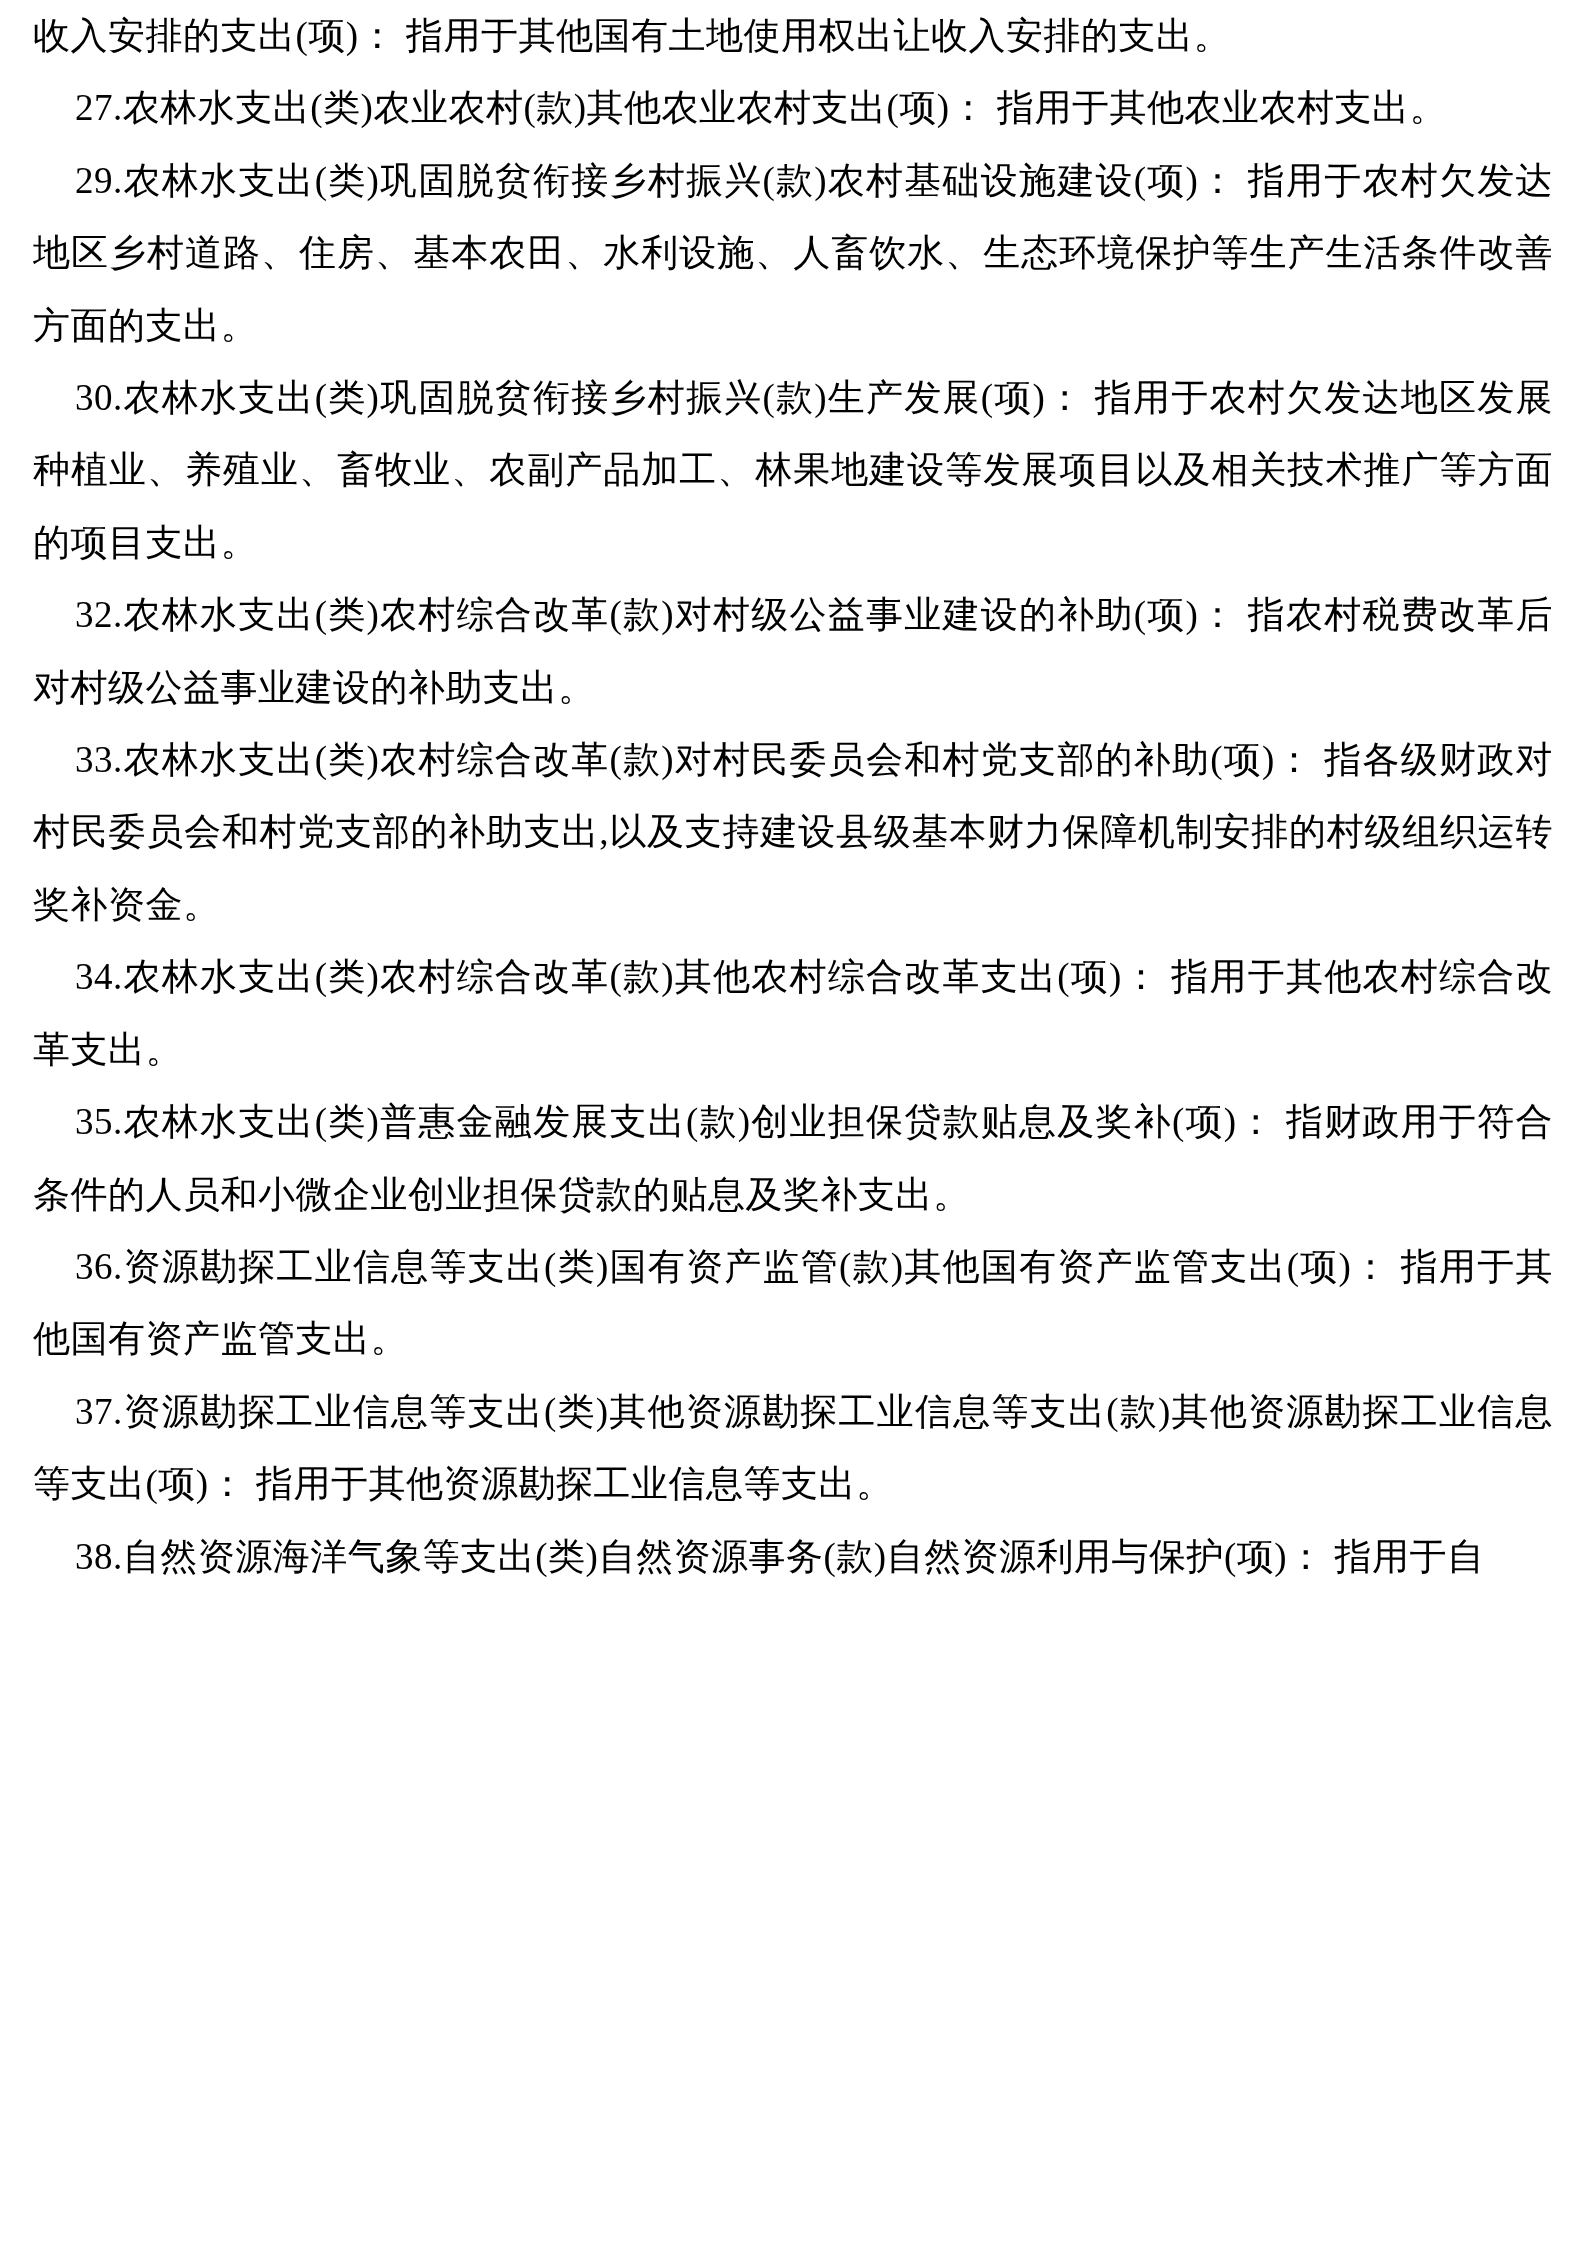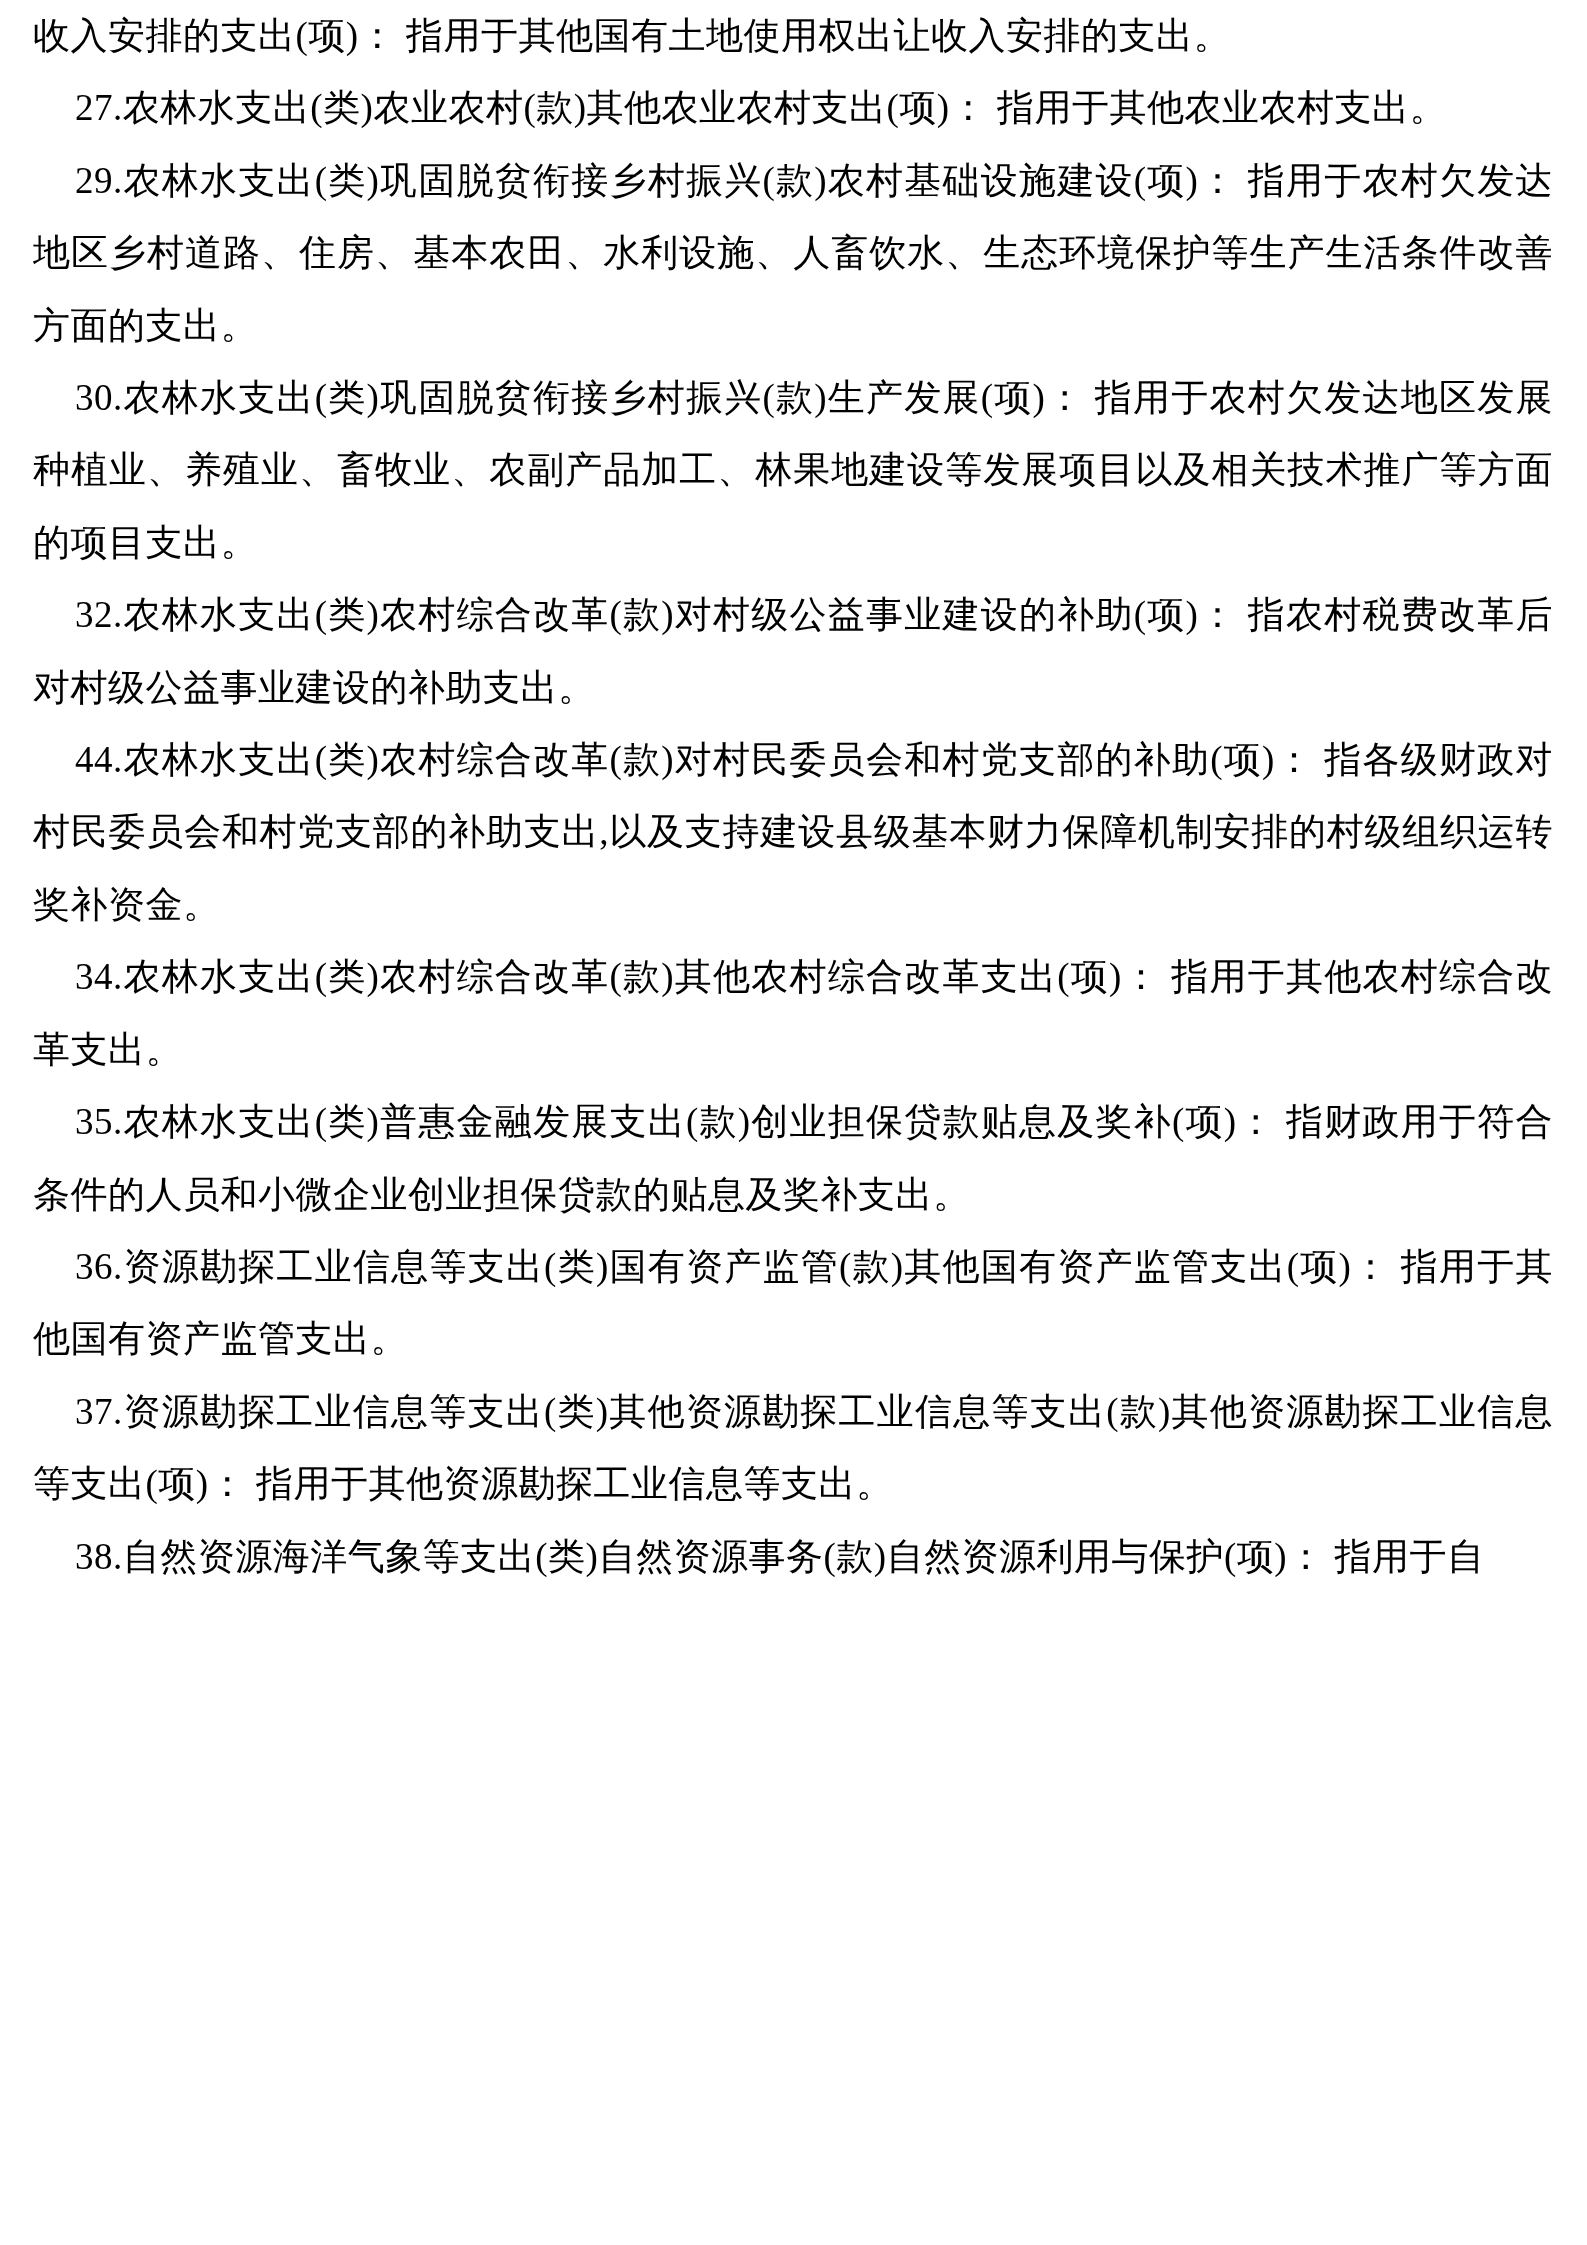--- a/index.html
+++ b/index.html
@@ -48,21 +48,21 @@
 </head>
 <body>
 
 <div class="page">
   <div class="content">
     <p class="cont">收入安排的支出(项)： 指用于其他国有土地使用权出让收入安排的支出。</p>
     <p>27.农林水支出(类)农业农村(款)其他农业农村支出(项)： 指用于其他农业农村支出。</p>
     <p>29.农林水支出(类)巩固脱贫衔接乡村振兴(款)农村基础设施建设(项)： 指用于农村欠发达地区乡村道路、住房、基本农田、水利设施、人畜饮水、生态环境保护等生产生活条件改善方面的支出。</p>
     <p>30.农林水支出(类)巩固脱贫衔接乡村振兴(款)生产发展(项)： 指用于农村欠发达地区发展种植业、养殖业、畜牧业、农副产品加工、林果地建设等发展项目以及相关技术推广等方面的项目支出。</p>
     <p>32.农林水支出(类)农村综合改革(款)对村级公益事业建设的补助(项)： 指农村税费改革后对村级公益事业建设的补助支出。</p>
-    <p>44.农林水支出(类)农村综合改革(款)对村民委员会和村党支部的补助(项)： 指各级财政对村民委员会和村党支部的补助支出,以及支持建设县级基本财力保障机制安排的村级组织运转奖补资金。</p>
+    <p>33.农林水支出(类)农村综合改革(款)对村民委员会和村党支部的补助(项)： 指各级财政对村民委员会和村党支部的补助支出,以及支持建设县级基本财力保障机制安排的村级组织运转奖补资金。</p>
     <p>34.农林水支出(类)农村综合改革(款)其他农村综合改革支出(项)： 指用于其他农村综合改革支出。</p>
     <p>35.农林水支出(类)普惠金融发展支出(款)创业担保贷款贴息及奖补(项)： 指财政用于符合条件的人员和小微企业创业担保贷款的贴息及奖补支出。</p>
     <p>36.资源勘探工业信息等支出(类)国有资产监管(款)其他国有资产监管支出(项)： 指用于其他国有资产监管支出。</p>
     <p>37.资源勘探工业信息等支出(类)其他资源勘探工业信息等支出(款)其他资源勘探工业信息等支出(项)： 指用于其他资源勘探工业信息等支出。</p>
     <p>38.自然资源海洋气象等支出(类)自然资源事务(款)自然资源利用与保护(项)： 指用于自</p>
   </div>
   <div class="page-number">27</div>
 </div>
 
 </body></html>

